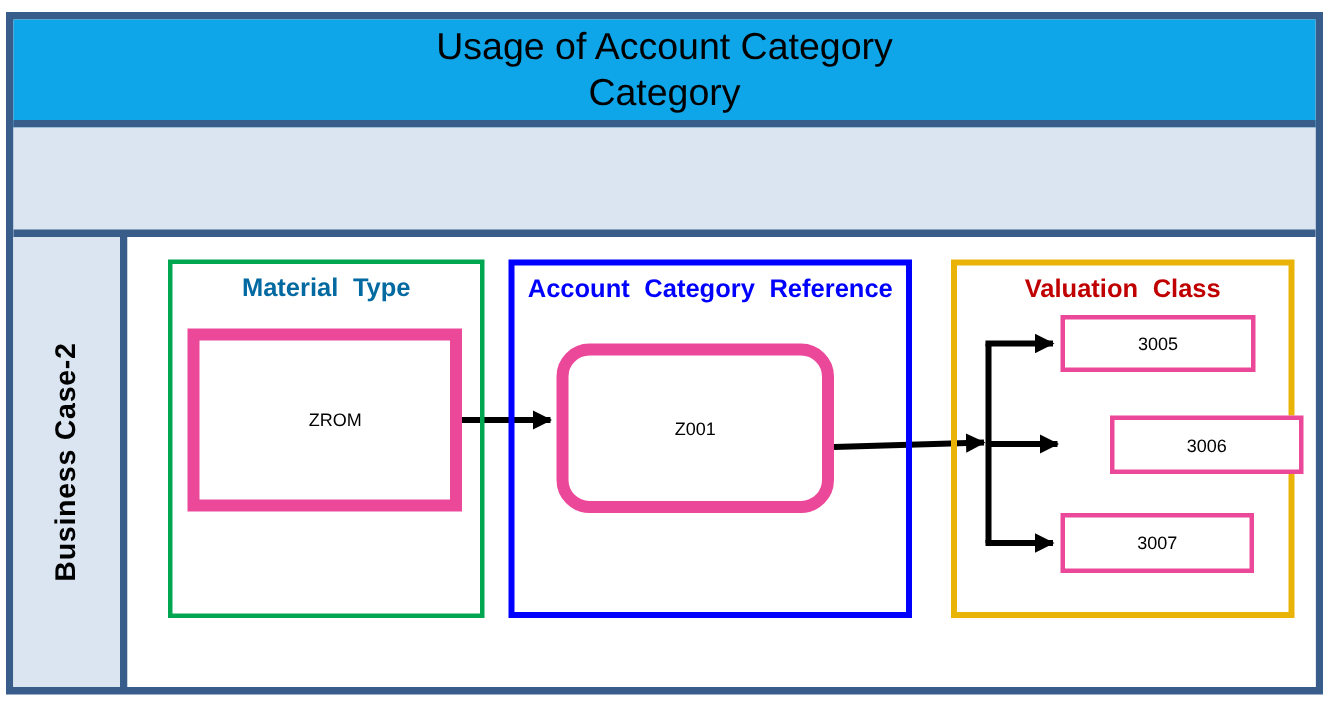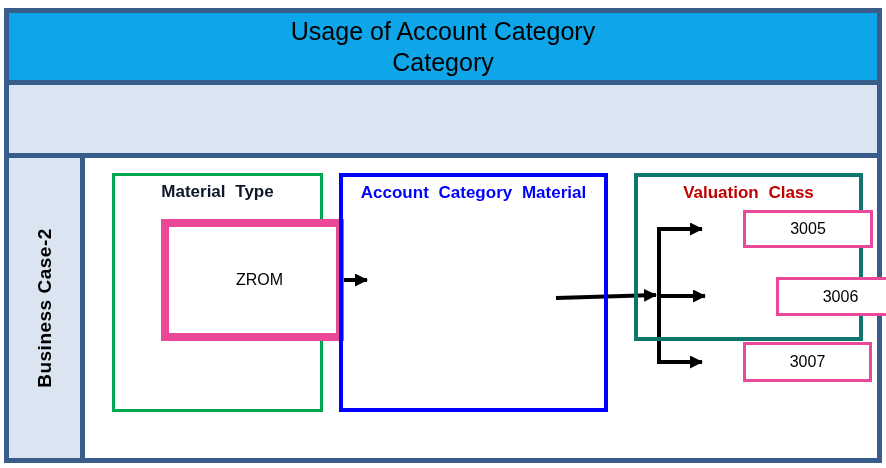--- a/index.html
+++ b/index.html
@@ -31,30 +31,30 @@
   }
 
   .main { position: relative; flex: 1; background: #ffffff; }
 
   .group { position: absolute; background: transparent; }
   .group-title {
     position: absolute; top: 6px; left: 0; right: 0; text-align: center;
     font-weight: bold; font-size: 17px; word-spacing: 5px; white-space: nowrap;
   }
   .group-material   { left: 27px;  top: 15px; width: 211px; height: 239px; border: 3px solid #00a650; }
-  .group-material .group-title { color: #0f172a; }
+  .group-material .group-title { color: #0369a1; }
   .group-acr        { left: 254px; top: 15px; width: 269px; height: 239px; border: 4px solid #0000ff; }
   .group-acr .group-title { color: #0000ff; }
-  .group-valuation  { left: 549px; top: 15px; width: 229px; height: 168px; border: 4px solid #0f766e; }
+  .group-valuation  { left: 549px; top: 15px; width: 229px; height: 239px; border: 4px solid #eab308; }
   .group-valuation .group-title { color: #c00000; }
 
   .node {
     position: absolute; background: #ffffff; border: 8px solid #ec4899;
     display: flex; align-items: center; justify-content: center;
-    font-size: 16px; color: #000; margin-left: 36px;
+    font-size: 12px; color: #000;
   }
   .node-zrom { left: 40px;  top: 61px;  width: 183px; height: 122px; padding-left: 14px; }
   .node-z001 { left: 286px; top: 71px;  width: 185px; height: 113px; border-radius: 22px; }
   .vc-node   { border-width: 3px; }
   .node-3005 { left: 622px; top: 52px;  width: 130px; height: 38px; }
   .node-3006 { left: 655px; top: 119px; width: 129px; height: 39px; }
   .node-3007 { left: 622px; top: 184px; width: 129px; height: 40px; }
 
   svg.connectors { position: absolute; left: 0; top: 0; width: 787px; height: 290px; overflow: visible; }
   svg.connectors line, svg.connectors polyline { stroke: #000; stroke-width: 4; fill: none; }
@@ -98,22 +98,23 @@
         <line x1="574" y1="138" x2="620" y2="138" marker-end="url(#ah)"></line>
         <line x1="572" y1="204" x2="617" y2="204" marker-end="url(#ah)"></line>
       </svg>
 
       <div class="group group-material">
         <div class="group-title">Material Type</div>
       </div>
       <div class="node node-zrom">ZROM</div>
 
       <div class="group group-acr">
-        <div class="group-title">Account Category Material</div>
+        <div class="group-title">Account Category Reference</div>
       </div>
+      <div class="node node-z001">Z001</div>
 
       <div class="group group-valuation">
         <div class="group-title">Valuation Class</div>
       </div>
       <div class="node vc-node node-3005">3005</div>
       <div class="node vc-node node-3006">3006</div>
       <div class="node vc-node node-3007">3007</div>
 
     </div>
   </div>

